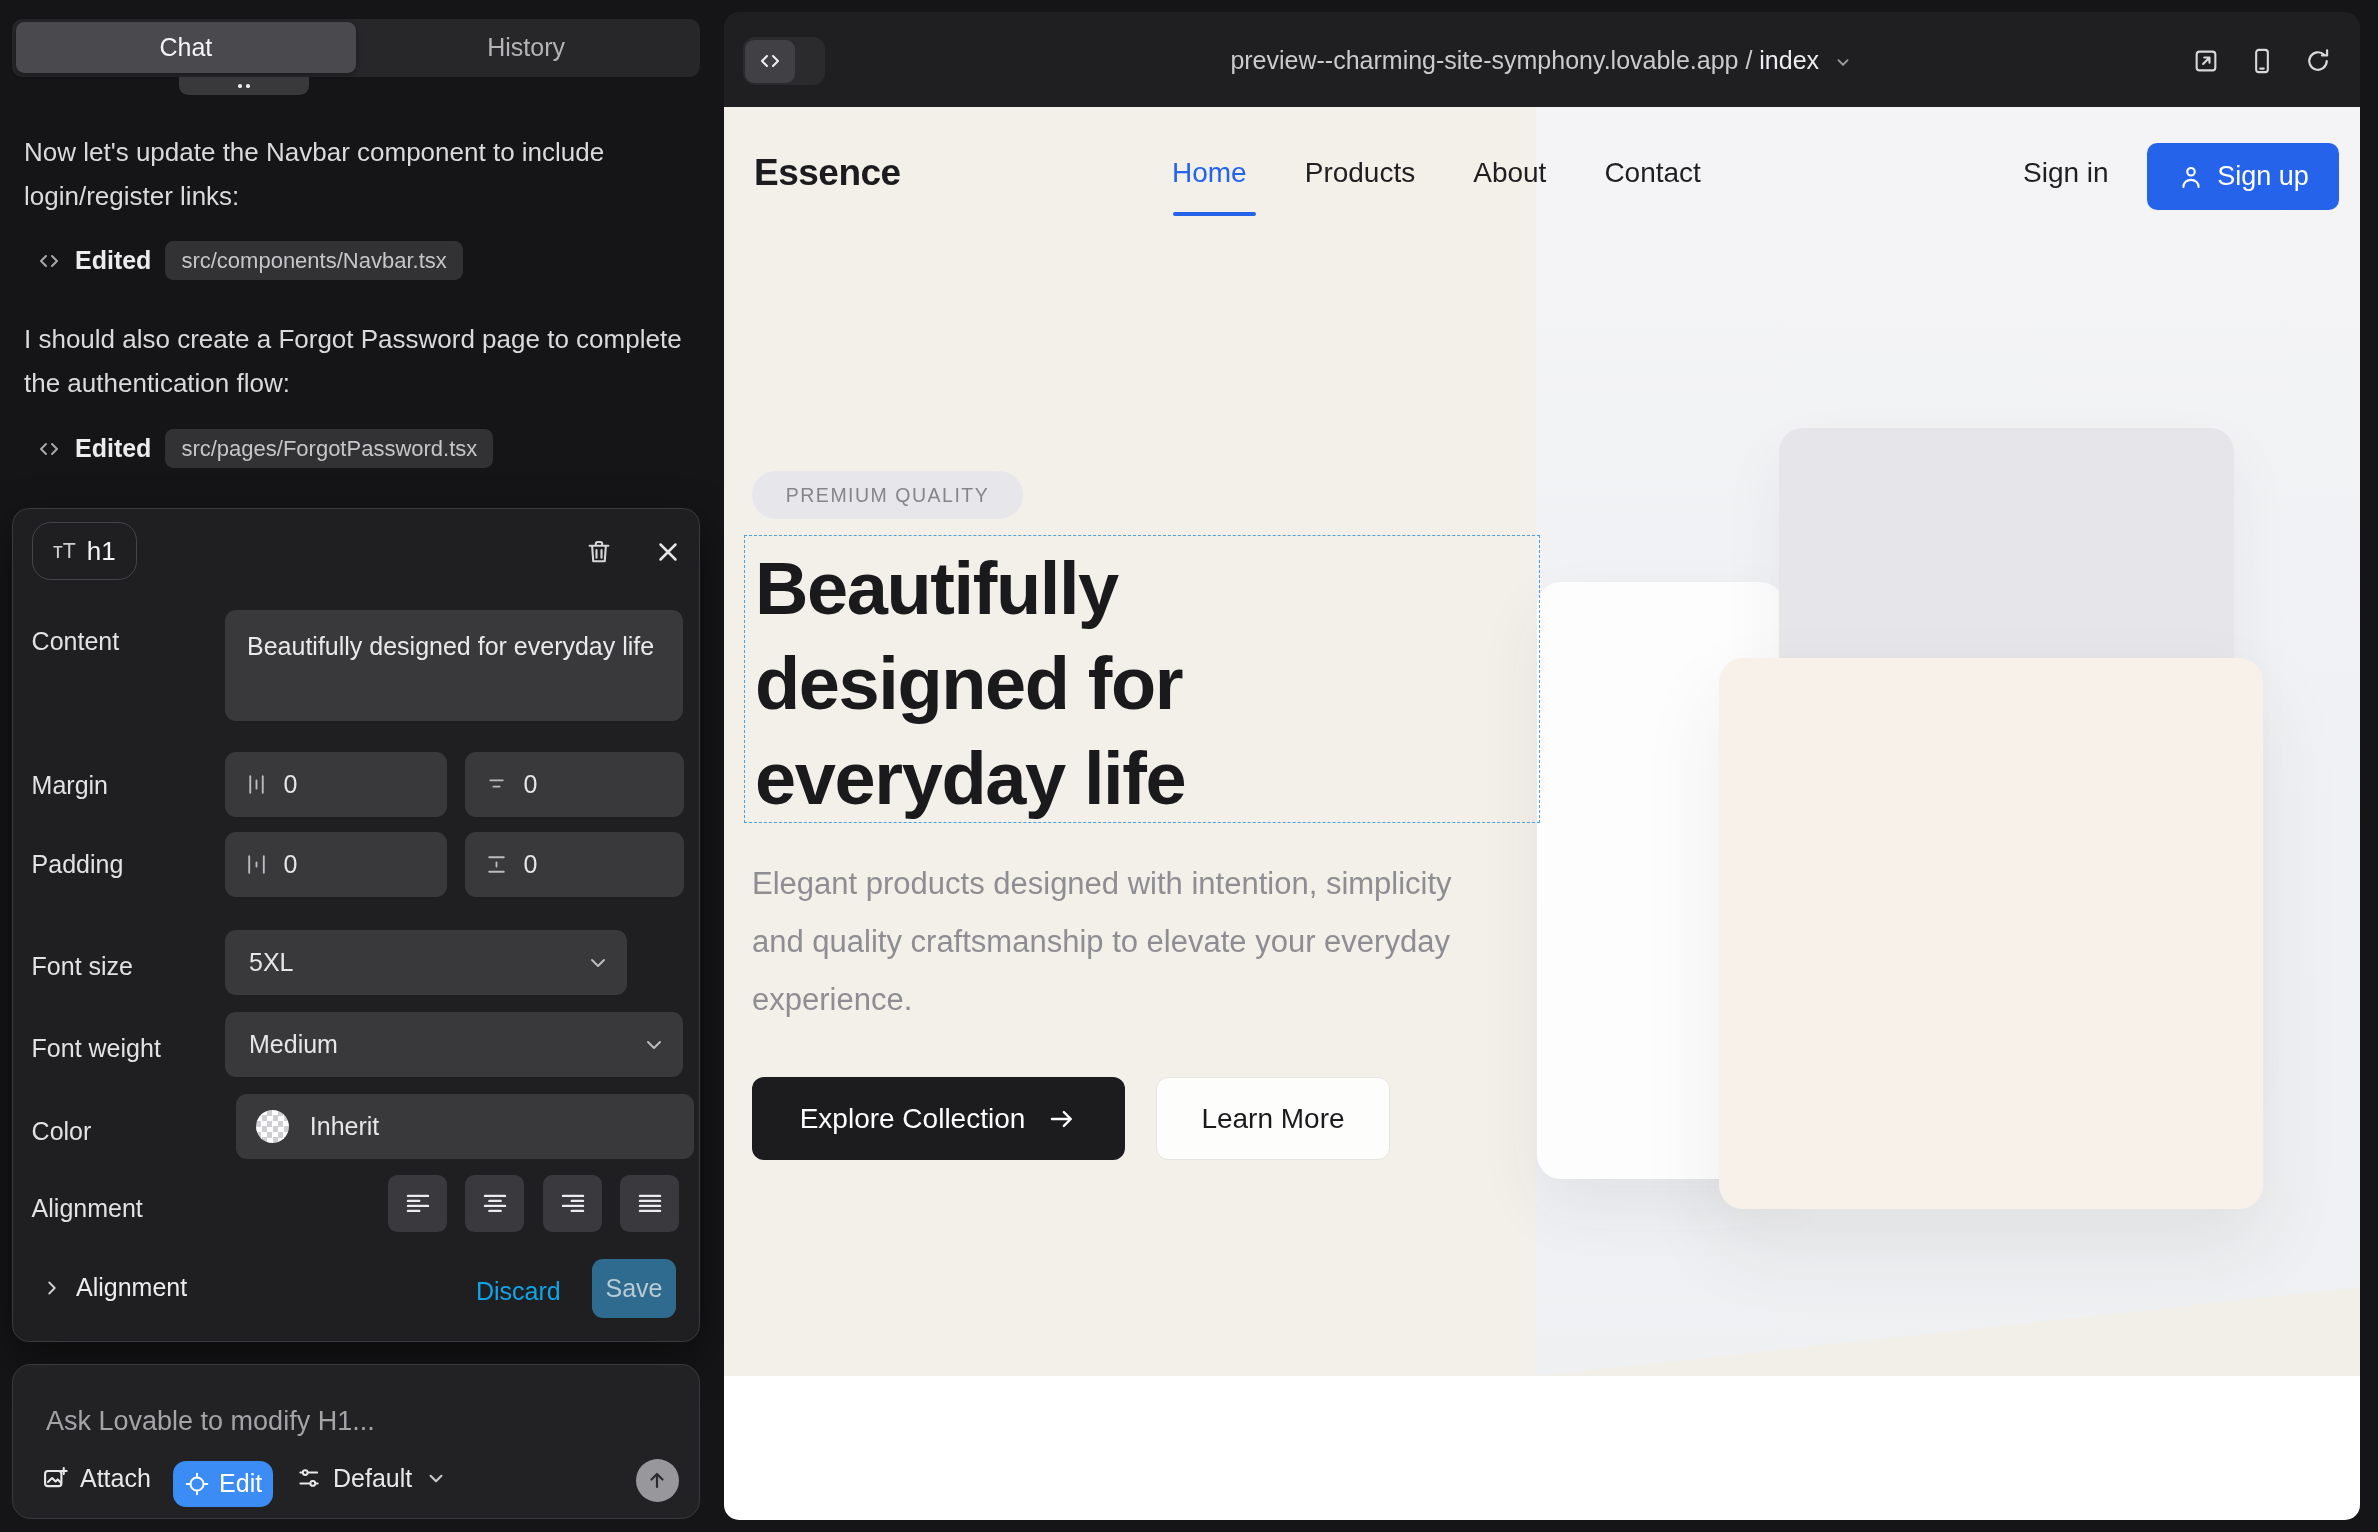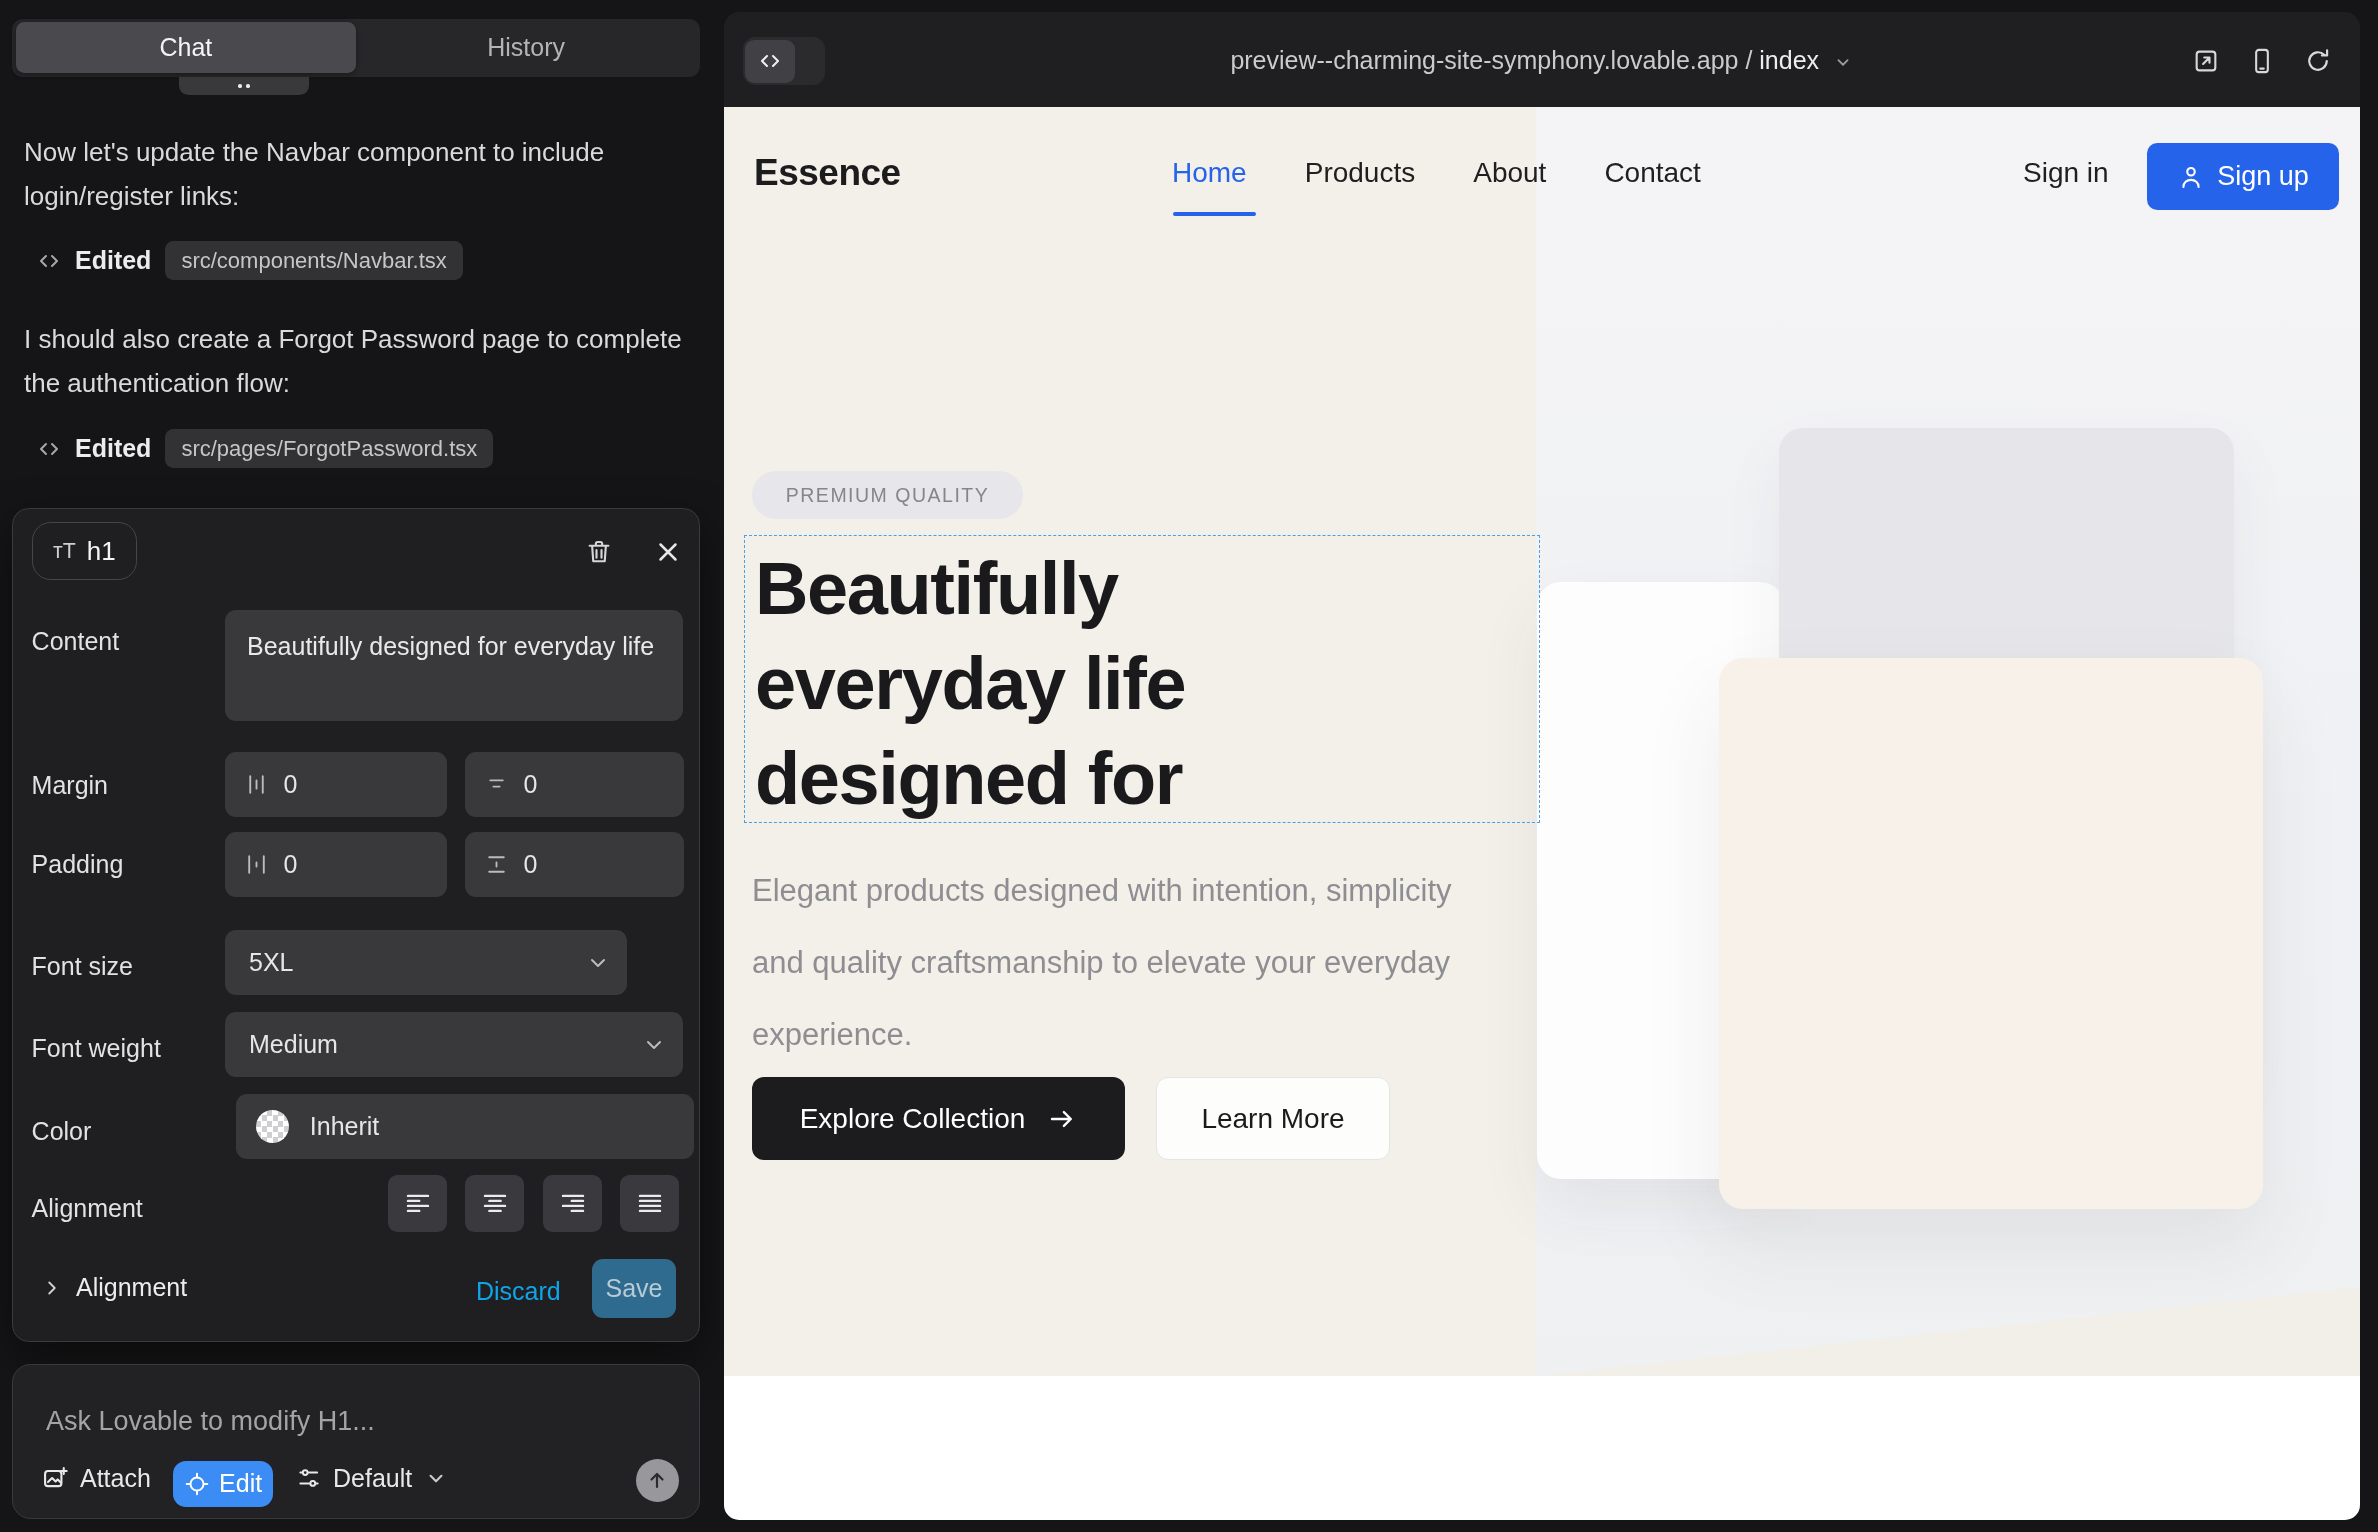--- a/index.html
+++ b/index.html
@@ -80,21 +80,21 @@
   .navlinks .lnk { cursor:pointer; }
   .navlinks .lnk.active { color:#2563eb; }
   .home-underline { position:absolute; left:449px; top:105px; width:83px; height:3.7px; background:#2563eb; border-radius:1.9px; }
   .signin { position:absolute; left:1299px; top:50px; font-size:28px; color:#1f1f21; cursor:pointer; }
   .signup { position:absolute; left:1423px; top:36px; width:192px; height:67px; background:#2563eb; border-radius:10.2px; display:flex; align-items:center; justify-content:center; gap:12px; color:#fff; font-size:27px; cursor:pointer; }
   .signup svg { width:28px; height:28px; }
 
   .quality-badge { position:absolute; left:28px; top:364px; width:271px; height:48px; background:#e7e6eb; border-radius:24px; display:flex; align-items:center; justify-content:center; font-size:19.5px; letter-spacing:1.5px; font-weight:500; color:#85858a; }
   .selection { position:absolute; left:19.5px; top:428px; width:796px; height:288px; border:1.9px dashed #4aa0e6; }
   .hero-h1 { position:absolute; left:31px; top:434px; font-size:74px; line-height:95px; font-weight:600; letter-spacing:-1.4px; color:#1a1a1c; }
-  .hero-p { position:absolute; left:28px; top:748px; width:751px; font-size:31px; line-height:72px; color:#8e8e92; }
+  .hero-p { position:absolute; left:28px; top:748px; width:751px; font-size:31px; line-height:58px; color:#8e8e92; }
   .cta-dark { position:absolute; left:28px; top:970px; width:373px; height:83px; background:#1c1c1e; border-radius:12px; display:flex; align-items:center; justify-content:center; gap:22px; color:#fff; font-size:28px; cursor:pointer; }
   .cta-dark svg { width:30px; height:30px; }
   .cta-light { position:absolute; left:432px; top:970px; width:234px; height:83px; background:#fdfdfc; border:1.9px solid #e5e5e3; border-radius:12px; display:flex; align-items:center; justify-content:center; color:#1b1b1d; font-size:28px; cursor:pointer; }
 </style>
 </head>
 <body>
 
 <div class="sidebar">
 
   <div class="tabs">
@@ -318,22 +318,22 @@
             <circle cx="12" cy="7.5" r="3.2"></circle>
             <path d="M5.5 20.5c0-3.6 2.9-6 6.5-6s6.5 2.4 6.5 6"></path>
           </svg>
         <span>Sign up</span>
       </div>
 
       <div class="quality-badge">PREMIUM QUALITY</div>
       <div class="selection"></div>
       <div class="hero-h1">
         <div>Beautifully</div>
+        <div>designed for</div>
         <div>everyday life</div>
-        <div>designed for</div>
       </div>
       <div class="hero-p">Elegant products designed with intention, simplicity and quality craftsmanship to elevate your everyday experience.</div>
       <div class="cta-dark">
         <span>Explore Collection</span>
         <svg viewBox="0 0 24 24" fill="none" stroke="#ffffff" stroke-width="1.9" stroke-linecap="round" stroke-linejoin="round">
             <path d="M4 12h15M13.5 6.5L19 12l-5.5 5.5"></path>
           </svg>
       </div>
       <div class="cta-light">Learn More</div>
     </div>

